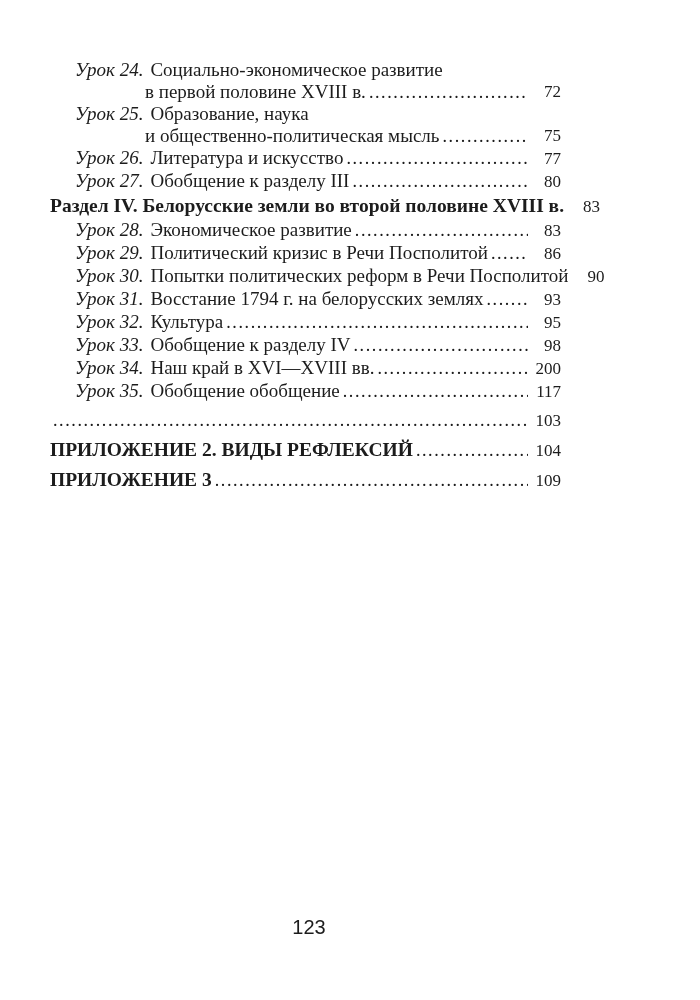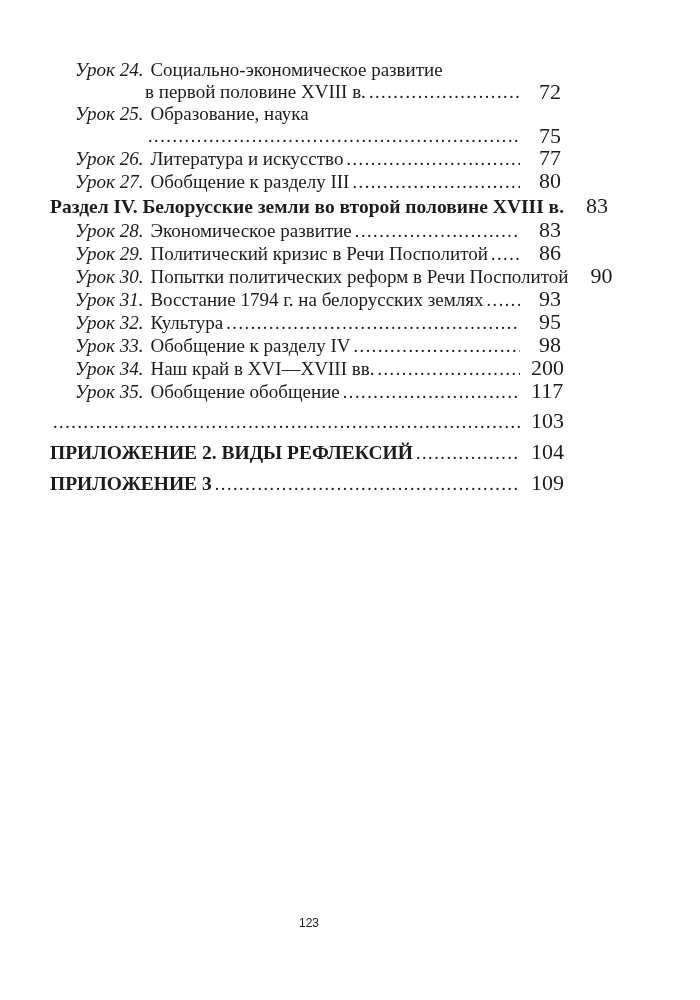--- a/index.html
+++ b/index.html
@@ -60,38 +60,38 @@
     flex: 1 1 auto;
     overflow: hidden;
     white-space: nowrap;
     letter-spacing: 1.6px;
     margin-left: 3px;
     font-weight: normal;
     font-style: normal;
     font-size: 18px;
   }
   .toc-pagenum {
-    margin-left: 11px;
+    margin-left: 3px;
     min-width: 30px;
     text-align: right;
     font-weight: normal;
-    font-size: 22px;
+    font-size: 17px;
   }
   .toc-row.section .toc-pagenum,
   .toc-row.appendix .toc-pagenum {
     font-weight: normal;
   }
   .footer {
     position: absolute;
     top: 916px;
     left: 0;
     width: 100%;
     text-align: center;
     font-family: "Liberation Sans", sans-serif;
-    font-size: 12px;
+    font-size: 20px;
     color: var(--text-color, #1c1c1c);
   }
 </style>
 </head>
 <body>
 
 <div class="page" style="--text-color: #1c1c1c; --bg-color: #ffffff;">
 
   <div class="toc">
       <div class="toc-row lesson-start">
@@ -105,20 +105,21 @@
       <span class="dot-leader">................................................................................................................................................................</span>
       <span class="toc-pagenum">72</span>
     </div>
       <div class="toc-row lesson-start">
       <span class="toc-label">Урок 25.</span>
       <span class="toc-title">Образование, наука</span>
 
     </div>
       <div class="toc-row continuation">
 
+      <span class="toc-title">и общественно-политическая мысль</span>
       <span class="dot-leader">................................................................................................................................................................</span>
       <span class="toc-pagenum">75</span>
     </div>
       <div class="toc-row lesson">
       <span class="toc-label">Урок 26.</span>
       <span class="toc-title">Литература и искусство</span>
       <span class="dot-leader">................................................................................................................................................................</span>
       <span class="toc-pagenum">77</span>
     </div>
       <div class="toc-row lesson">

